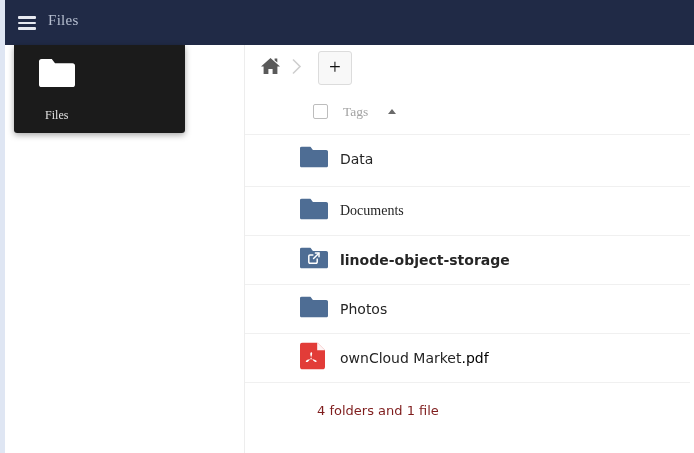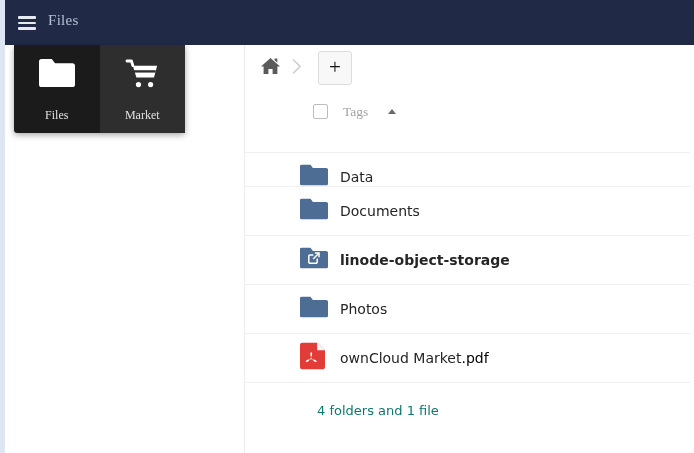--- a/index.html
+++ b/index.html
@@ -47,21 +47,21 @@
     border-right:4.5px solid transparent; border-bottom:5.5px solid #6a6a6a; }
 
   
   .frow { position:absolute; left:245px; width:445px; height:49px; border-top:1px solid #f0f0f0;
     background:#fff; cursor:pointer; }
   .frow .ficon { position:absolute; left:55px; top:50%; transform:translateY(-50%); }
   .frow .fname { position:absolute; left:95px; top:50%; transform:translateY(-50%);
     font-size:14px; color:#252525; white-space:nowrap; }
   .fext { color:#000000; }
   #summary-row { position:absolute; left:245px; top:382px; width:445px; height:56px; border-top:1px solid #f0f0f0; }
-  #summary-text { position:absolute; left:72px; top:20px; font-size:13px; color:#0f766e; }
+  #summary-text { position:absolute; left:72px; top:20px; font-size:13px; color:#7f1d1d; }
 </style>
 </head>
 <body>
 
 <div id="topbar" class="abs">
   <div id="hamburger" class="abs">
     <div class="bar b1"></div>
       <div class="bar b2"></div>
       <div class="bar b3"></div>
   </div>
@@ -150,32 +150,20 @@
 
 <div id="app-menu" class="abs">
   <div class="app-tile">
     <span class="aicon">
       <svg width="36" height="28" viewBox="0 0 36 28">
           <path fill="#fff" d="M2.6 0h10.2l3.2 4.2H33.4A2.6 2.6 0 0136 6.8v18.6a2.6 2.6 0 01-2.6 2.6H2.6A2.6 2.6 0 010 25.4V2.6A2.6 2.6 0 012.6 0z"></path>
         </svg>
     </span>
     <span class="alabel">Files</span>
   </div>
-  <div class="app-tile highlight">
-    <span class="aicon">
-      <svg width="34" height="30" viewBox="0 0 26 23">
-        <path d="M1.5 1.5h3.4l1.1 3.6" fill="none" stroke="#fff" stroke-width="2.2" stroke-linecap="round" stroke-linejoin="round"></path>
-        <path fill="#fff" d="M6 5.1h18.6l-2.4 9H8.7z"></path>
-        <rect x="6.5" y="8.6" width="17" height="1.8" fill="#2e2e2e"></rect>
-        <circle cx="10.3" cy="19.6" r="2" fill="#fff"></circle>
-        <circle cx="19.6" cy="19.6" r="2" fill="#fff"></circle>
-      </svg>
-    </span>
-    <span class="alabel">Market</span>
-  </div>
 </div>
 
 <div id="left-strip" class="abs"></div>
 
 <div id="home-crumb" class="abs">
   <svg width="19" height="17" viewBox="0 0 19 17">
     <path fill="#5a5a5a" d="M9.5 1L19 9.4h-2.6V17h-4.8v-4.9H7.4V17H2.6V9.4H0z"></path>
     <path fill="#5a5a5a" d="M13.6 1.6h2.7v4l-2.7-2.4z"></path>
   </svg>
 </div>
@@ -183,30 +171,30 @@
   <svg width="11" height="17" viewBox="0 0 11 17">
       <path d="M2 1.5l7 7-7 7" fill="none" stroke="#cfcfcf" stroke-width="1.6"></path>
     </svg>
 </div>
 <div id="new-button" class="abs">+</div>
 
 <div id="select-all" class="abs"></div>
 <div id="col-name" class="abs">Tags</div>
 <div id="sort-caret" class="abs"></div>
 
-<div class="frow" style="top:152px;text-decoration:underline;">
+<div class="frow" style="top:134px;text-decoration:underline;">
   <span class="ficon">
     <svg width="28" height="21" viewBox="0 0 28 21">
         <path fill="#4e6d94" d="M1.8 0h8.5l2.6 3.4h13.3c1 0 1.8.8 1.8 1.8v14c0 1-.8 1.8-1.8 1.8H1.8c-1 0-1.8-.8-1.8-1.8V1.8C0 .8.8 0 1.8 0z"></path>
       </svg>
   </span>
   <span class="fname">Data</span>
 </div>
 
-<div class="frow" style="top:186px;">
+<div class="frow" style="top:186px;font-family:Liberation Serif, serif;">
   <span class="ficon">
     <svg width="28" height="21" viewBox="0 0 28 21">
         <path fill="#4e6d94" d="M1.8 0h8.5l2.6 3.4h13.3c1 0 1.8.8 1.8 1.8v14c0 1-.8 1.8-1.8 1.8H1.8c-1 0-1.8-.8-1.8-1.8V1.8C0 .8.8 0 1.8 0z"></path>
       </svg>
   </span>
   <span class="fname">Documents</span>
 </div>
 
 <div class="frow" style="top:235px;font-weight:bold;">
   <span class="ficon">

